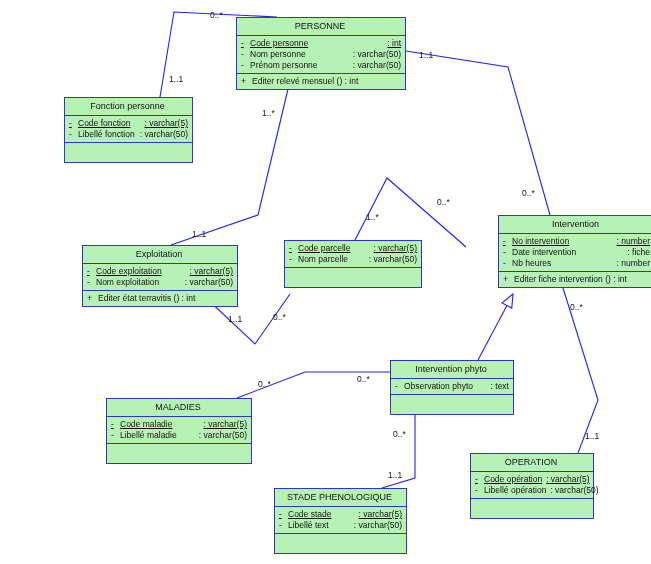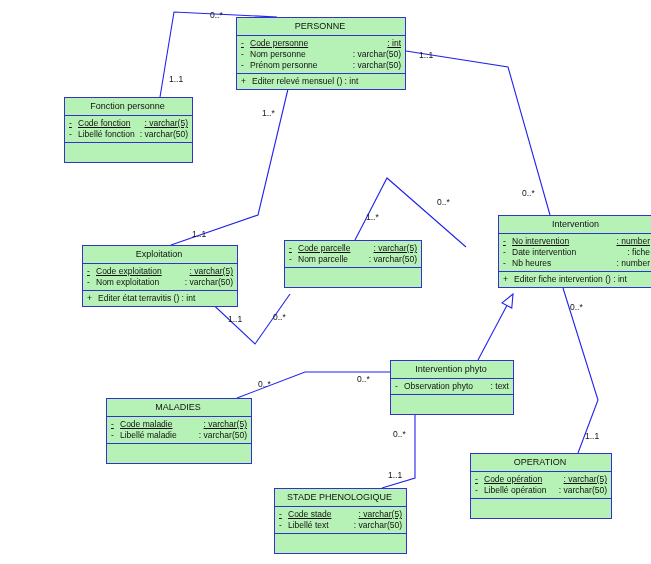--- a/index.html
+++ b/index.html
@@ -315,21 +315,21 @@
           </div>
           <div class="member">
             <span class="vis">-</span>
             <span class="mname">Libellé text</span>
             <span class="spacer"></span>
             <span class="mtype">: varchar(50)</span>
           </div>
         </div>
         <div class="cls-ops empty"></div>
       </div>
-      <div class="cls-box" style="left: 470px; top: 453px; width: 142px;">
+      <div class="cls-box" style="left: 470px; top: 453px; width: 124px;">
         <div class="cls-title">OPERATION</div>
         <div class="cls-attrs">
           <div class="member key">
             <span class="vis">-</span>
             <span class="mname">Code opération</span>
             <span class="spacer"></span>
             <span class="mtype">: varchar(5)</span>
           </div>
           <div class="member">
             <span class="vis">-</span>

